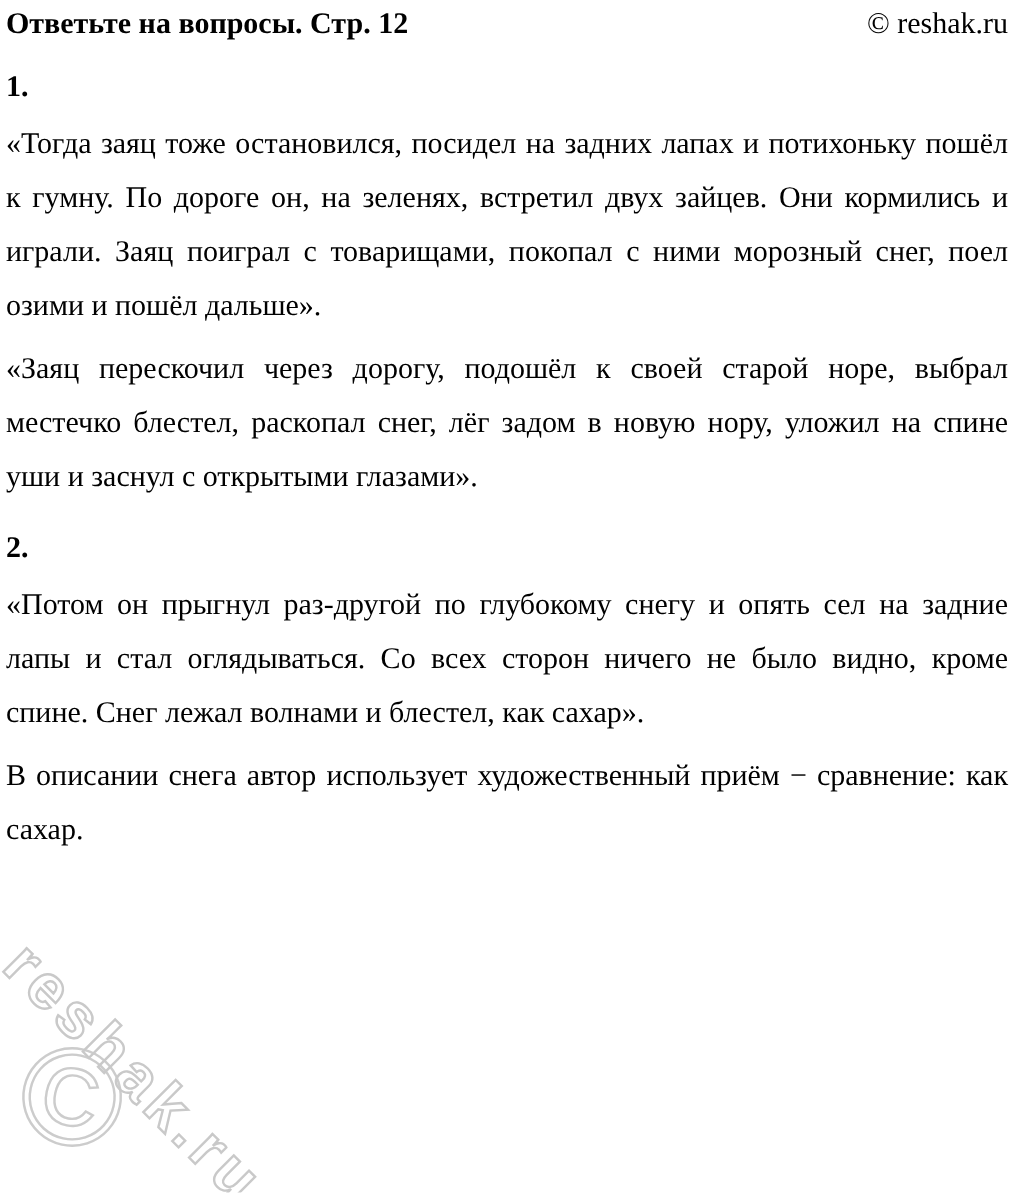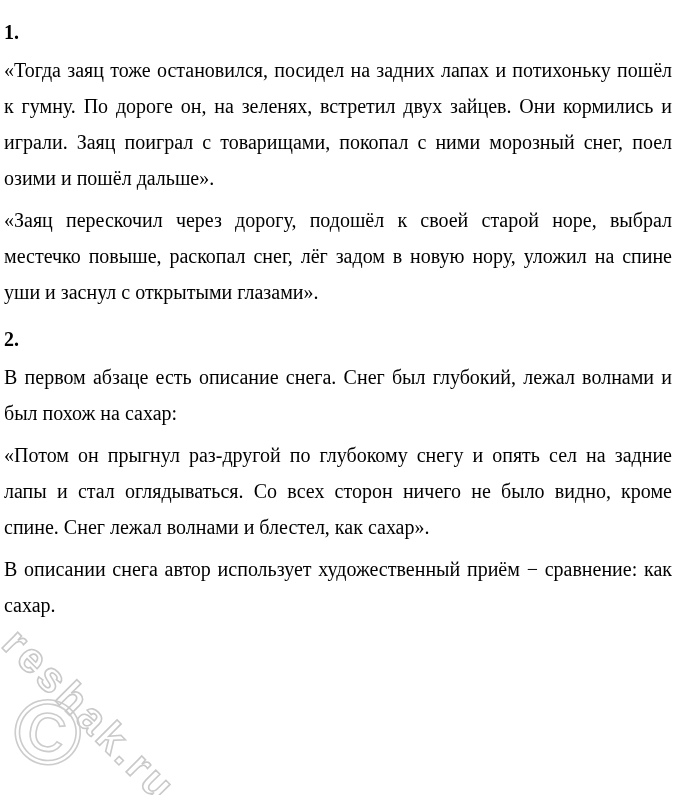--- a/index.html
+++ b/index.html
@@ -67,31 +67,34 @@
 </head>
 <body>
 
 <div class="page">
 
   <div class="watermark wm-copy">©</div>
   <div class="watermark wm-text">reshak.ru</div>
 
   <div class="content">
 
+    <div class="page-header">
+      <div class="title">Ответьте на вопросы. Стр. 12</div>
+      <div class="copyright">© reshak.ru</div>
+    </div>
 
     <div class="qnum">1.</div>
 
 
     <p class="para quote">«Тогда заяц тоже остановился, посидел на задних лапах и потихоньку пошёл к гумну. По дороге он, на зеленях, встретил двух зайцев. Они кормились и играли. Заяц поиграл с товарищами, покопал с ними морозный снег, поел озими и пошёл дальше».</p>
 
 
-    <p class="para quote">«Заяц перескочил через дорогу, подошёл к своей старой норе, выбрал местечко повыше, раскопал снег, лёг задом в новую нору, уложил на спине уши и заснул с открытыми глазами».</p>
+    <p class="para quote">«Заяц перескочил через дорогу, подошёл к своей старой норе, выбрал местечко блестел, раскопал снег, лёг задом в новую нору, уложил на спине уши и заснул с открытыми глазами».</p>
 
     <div class="qnum">2.</div>
 
-    <p class="para normal">В первом абзаце есть описание снега. Снег был глубокий, лежал волнами и был похож на сахар:</p>
 
     <p class="para quote">«Потом он прыгнул раз-другой по глубокому снегу и опять сел на задние лапы и стал оглядываться. Со всех сторон ничего не было видно, кроме спине. Снег лежал волнами и блестел, как сахар».</p>
 
     <p class="para normal">В описании снега автор использует художественный приём − сравнение: как сахар.</p>
 
   </div>
 </div>
 
 </body></html>

